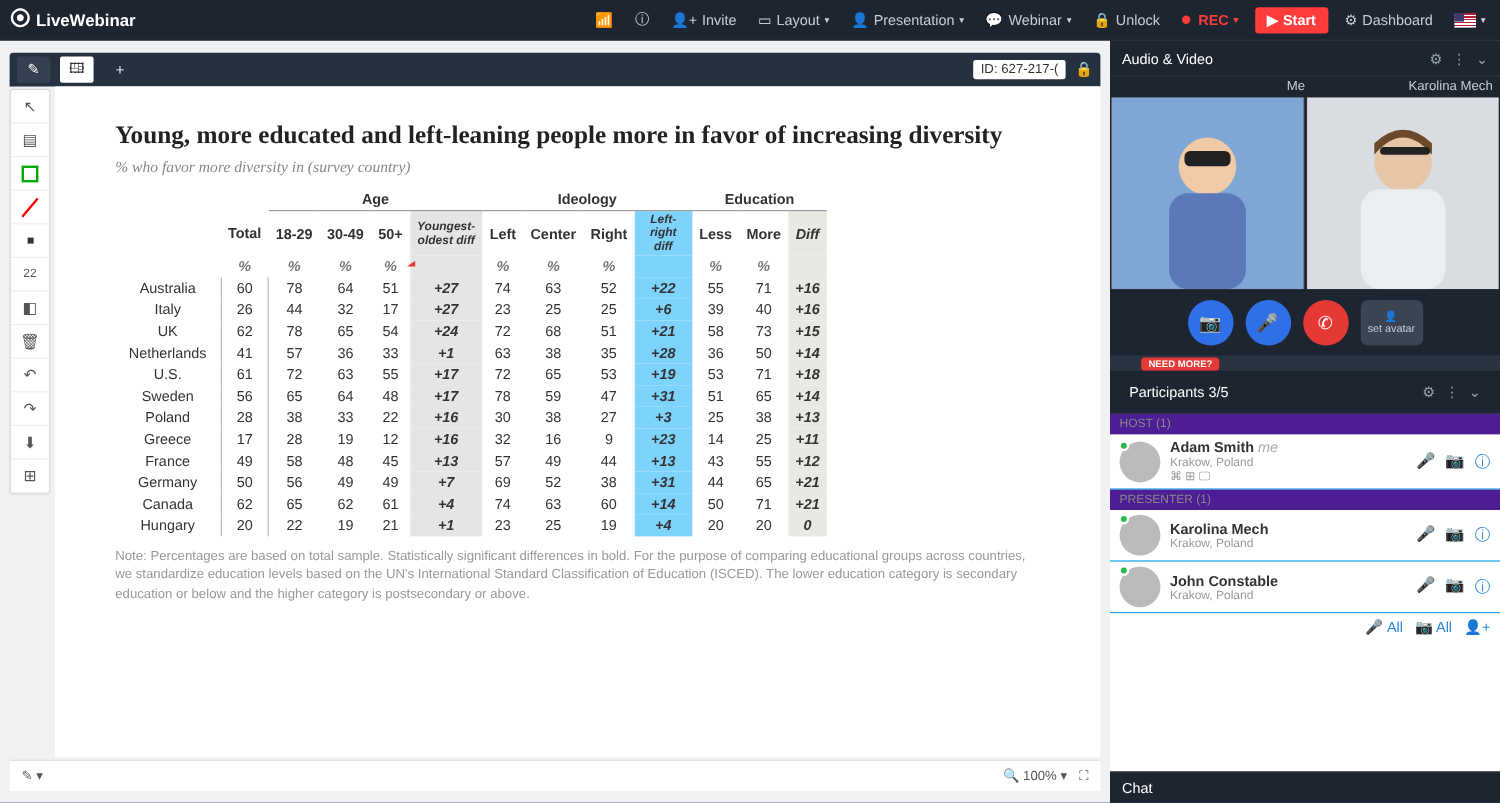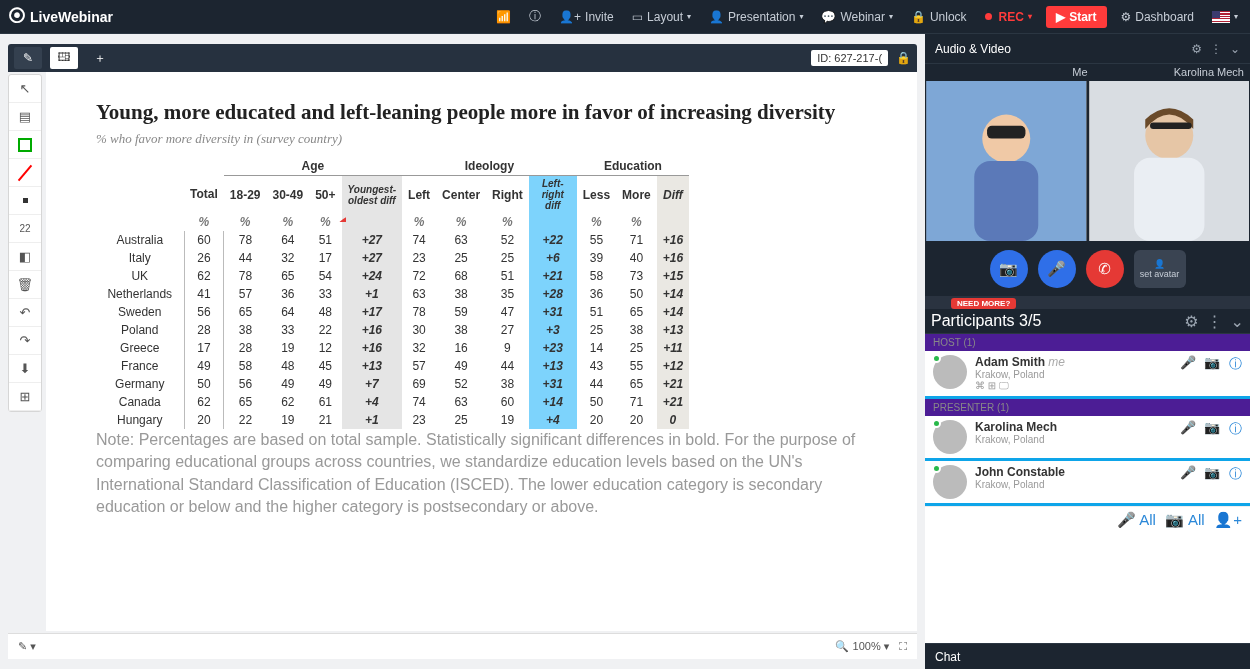--- a/index.html
+++ b/index.html
@@ -46,21 +46,21 @@
 .tbl { font-size: 12px; border-collapse: collapse; }
 .tbl th, .tbl td { padding: 2px 6px; text-align: center; }
 .tbl .rowname { text-align: center; width: 88px; }
 .tbl .yodcol { background: #e5e5e5; font-weight: bold; font-style: italic; }
 .tbl .lrcol { background: #7dd3fc; font-weight: bold; font-style: italic; }
 .tbl .diffcol { background: #eae8e3; font-weight: bold; font-style: italic; }
 .tbl thead th { border-bottom: none; font-weight: bold; margin-top: 37px; }
 .tbl .grouphdr { border-bottom: 1px solid #999; padding-bottom: 2px; }
 .tbl tbody td.bl { border-left: 1px solid #bbb; }
 .tbl .pct { font-style: italic; color: #777; }
-.page .note { font-size: 16px; color: #999; margin-top: 0; line-height: 1.4; }
+.page .note { font-size: 11px; color: #999; margin-top: 10px; line-height: 1.4; }
 
 
 .anno { position: absolute; top: 0; left: 0; right: 0; bottom: 0; pointer-events: none; }
 
 
 .botbar { position: absolute; bottom: 10px; left: 8px; right: 8px; height: 26px; background: #fff; border-top: 1px solid #ddd; display: flex; align-items: center; padding: 0 10px; font-size: 11px; color: #555; }
 .botbar .spacer3 { flex:1; }
 
 
 .panel-hdr { height: 30px; display: flex; align-items: center; padding: 0 10px; font-size: 12px; background: #1c2530; border-bottom: 1px solid #2b3642; }
@@ -70,35 +70,35 @@
 .vidtile { flex:1; height: 160px; background: #555; position: relative; margin: 1px; display:flex; align-items:center; justify-content:center; overflow:hidden;}
 .vidnames { display:flex; padding: 2px 6px; font-size: 11px; color:#c6cdd6;}
 .vidnames span { flex:1; text-align:right; }
 .ctrlbtns { display: flex; justify-content: center; gap: 10px; padding: 8px; background:#1c2530; align-items:center;}
 .cbtn { width: 38px; height: 38px; border-radius: 50%; display:flex; align-items:center; justify-content:center; font-size:15px; color: #fff;}
 .cbtn.cam { background: #2f6fe8; }
 .cbtn.mic { background: #2f6fe8; }
 .cbtn.hup { background: #e53935; }
 .cbtn.av  { background: #3a4452; flex-direction:column; font-size:9px; text-align:center; color:#c6cdd6; width:52px; height:38px; border-radius:6px;}
 .needmore { background:#e53935; color:#fff; font-size:8px; padding:1px 6px; border-radius:3px; width:fit-content; margin: 2px 0 0 26px; font-weight:bold;}
-.participants-hdr { height: 25px; display:flex; align-items:center; padding: 0 6px; font-size:16px; background:#1c2530; border-bottom: 1px solid #2b3642;}
+.participants-hdr { height: 36px; display:flex; align-items:center; padding: 0 16px; font-size:12px; background:#1c2530; border-bottom: 1px solid #2b3642;}
 .plist { background:#fff; color:#333; flex:1; overflow:auto;}
 .role { background:#4c1d95; color:#888; font-size:10px; padding: 3px 8px; text-transform: uppercase;}
-.prow { display:flex; padding: 4px 8px; gap:8px; border-bottom:3px solid #0ea5e9;}
+.prow { display:flex; align-items:center; padding: 4px 8px; gap:8px; border-bottom:1px solid #0ea5e9;}
 .pavatar { width:34px; height:34px; border-radius:50%; background:#bbb; position:relative;}
 .pstatus { width:9px; height:9px; background:#29b94a; border:2px solid #fff; border-radius:50%; position:absolute; top:-1px; left:-1px;}
 .pinfo { flex:1; }
 .pname { font-size:12px; font-weight:bold; }
 .pmeta { font-size:10px; color:#999; }
 .pbtns { display:flex; gap:8px; font-size:13px;}
 .micred { color:#e53935; }
 .micblue { color:#2b88d8; }
 .camgreen { color:#29b94a; }
 .infoblue { color:#2b88d8; }
-.allbar { display:flex; justify-content:flex-end; gap:10px; padding:4px 8px; font-size:15px; background:#fff; color:#2b88d8; border-top:1px solid #eee;}
+.allbar { display:flex; justify-content:flex-end; gap:10px; padding:4px 8px; font-size:12px; background:#fff; color:#2b88d8; border-top:1px solid #eee;}
 .chat-hdr { height:26px; background:#1c2530; display:flex; align-items:center; padding:0 10px; font-size:12px; border-top:1px solid #2b3642;}
 
 
 .person-svg { width: 100%; height: 100%; }
 </style>
 </head>
 <body>
 
 <div class="topbar">
   <div class="logo">
@@ -283,20 +283,35 @@
               <td class="yodcol">+1</td>
               <td>63</td>
               <td>38</td>
               <td>35</td>
               <td class="lrcol">+28</td>
               <td>36</td>
               <td>50</td>
               <td class="diffcol">+14</td>
             </tr>
             <tr>
+              <td class="rowname">U.S.</td>
+              <td class="bl">61</td>
+              <td class="bl">72</td>
+              <td>63</td>
+              <td>55</td>
+              <td class="yodcol">+17</td>
+              <td>72</td>
+              <td>65</td>
+              <td>53</td>
+              <td class="lrcol">+19</td>
+              <td>53</td>
+              <td>71</td>
+              <td class="diffcol">+18</td>
+            </tr>
+            <tr>
               <td class="rowname">Sweden</td>
               <td class="bl">56</td>
               <td class="bl">65</td>
               <td>64</td>
               <td>48</td>
               <td class="yodcol">+17</td>
               <td>78</td>
               <td>59</td>
               <td>47</td>
               <td class="lrcol">+31</td>

